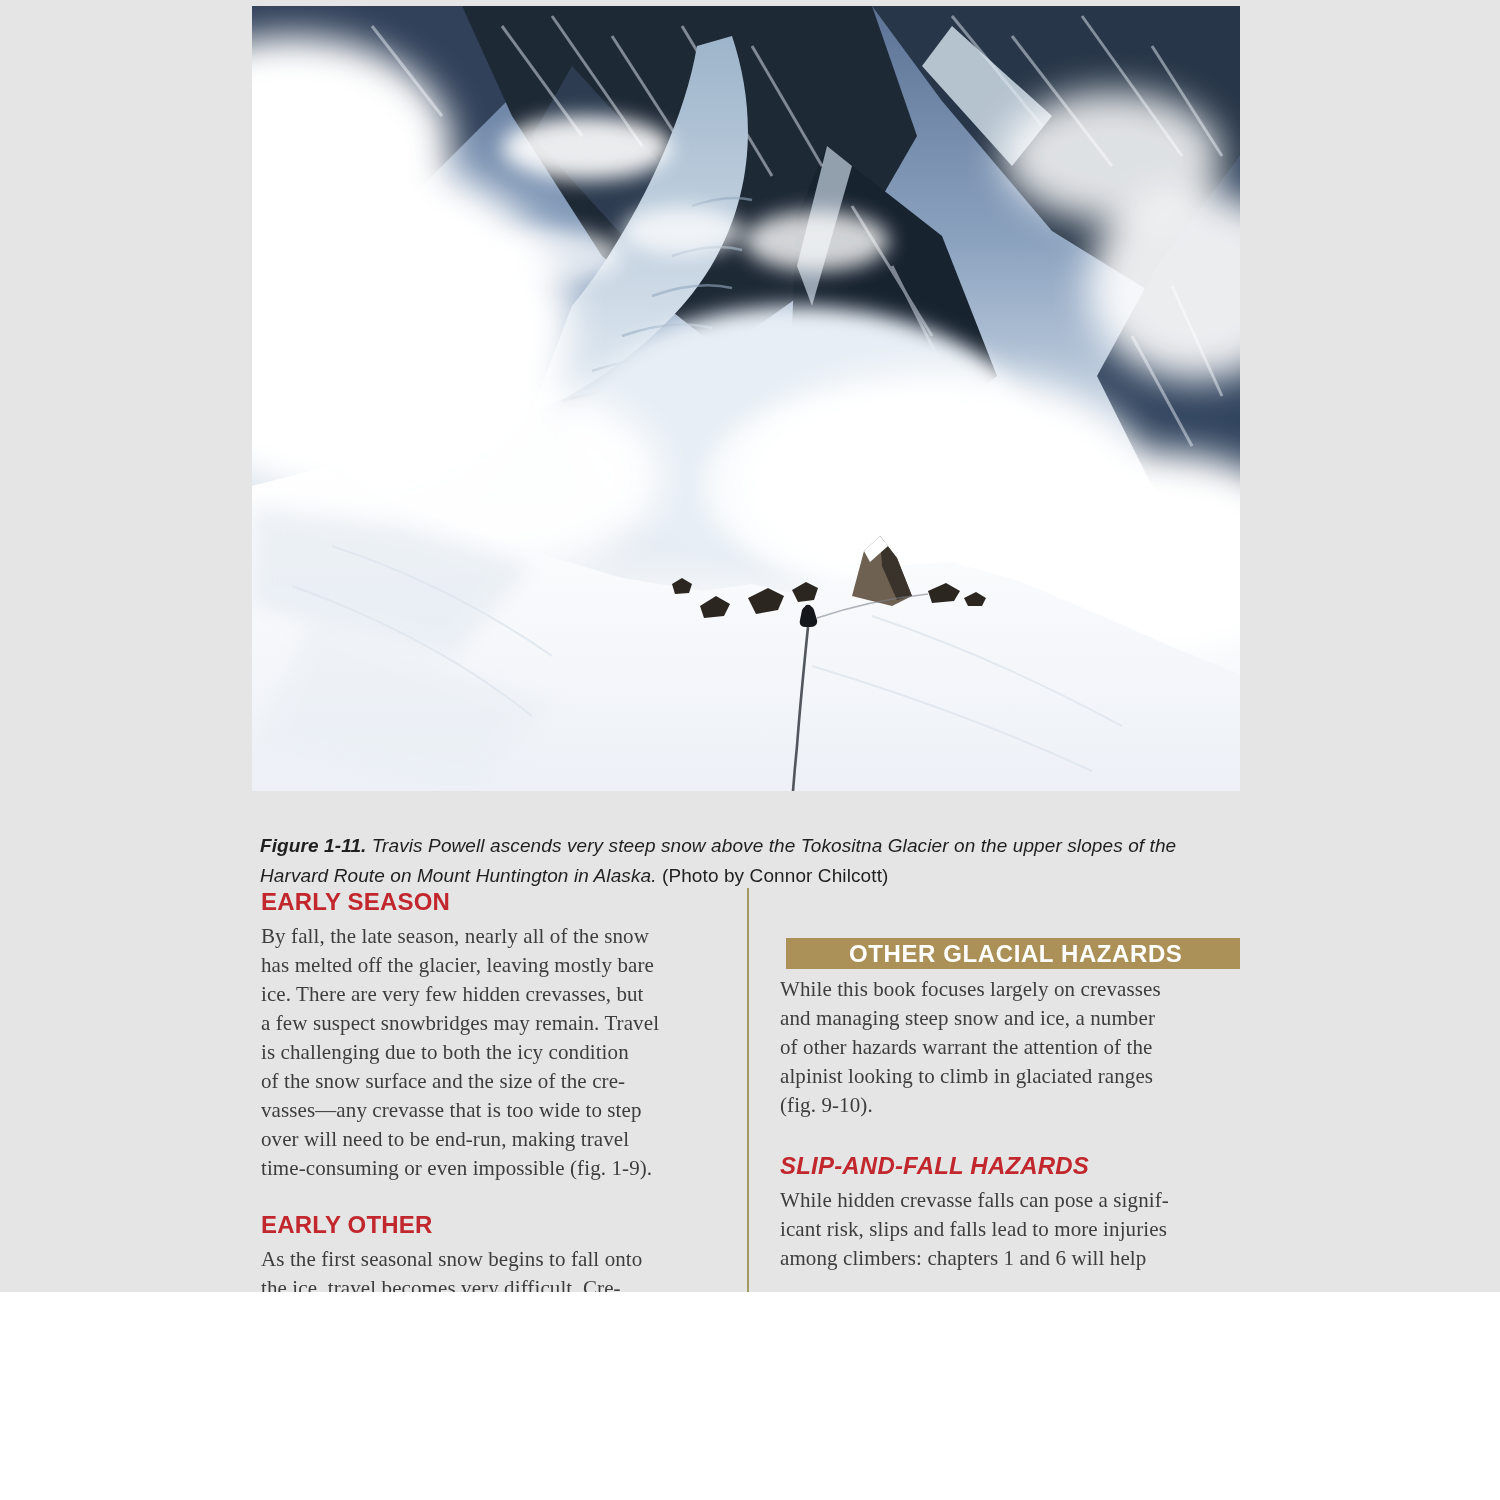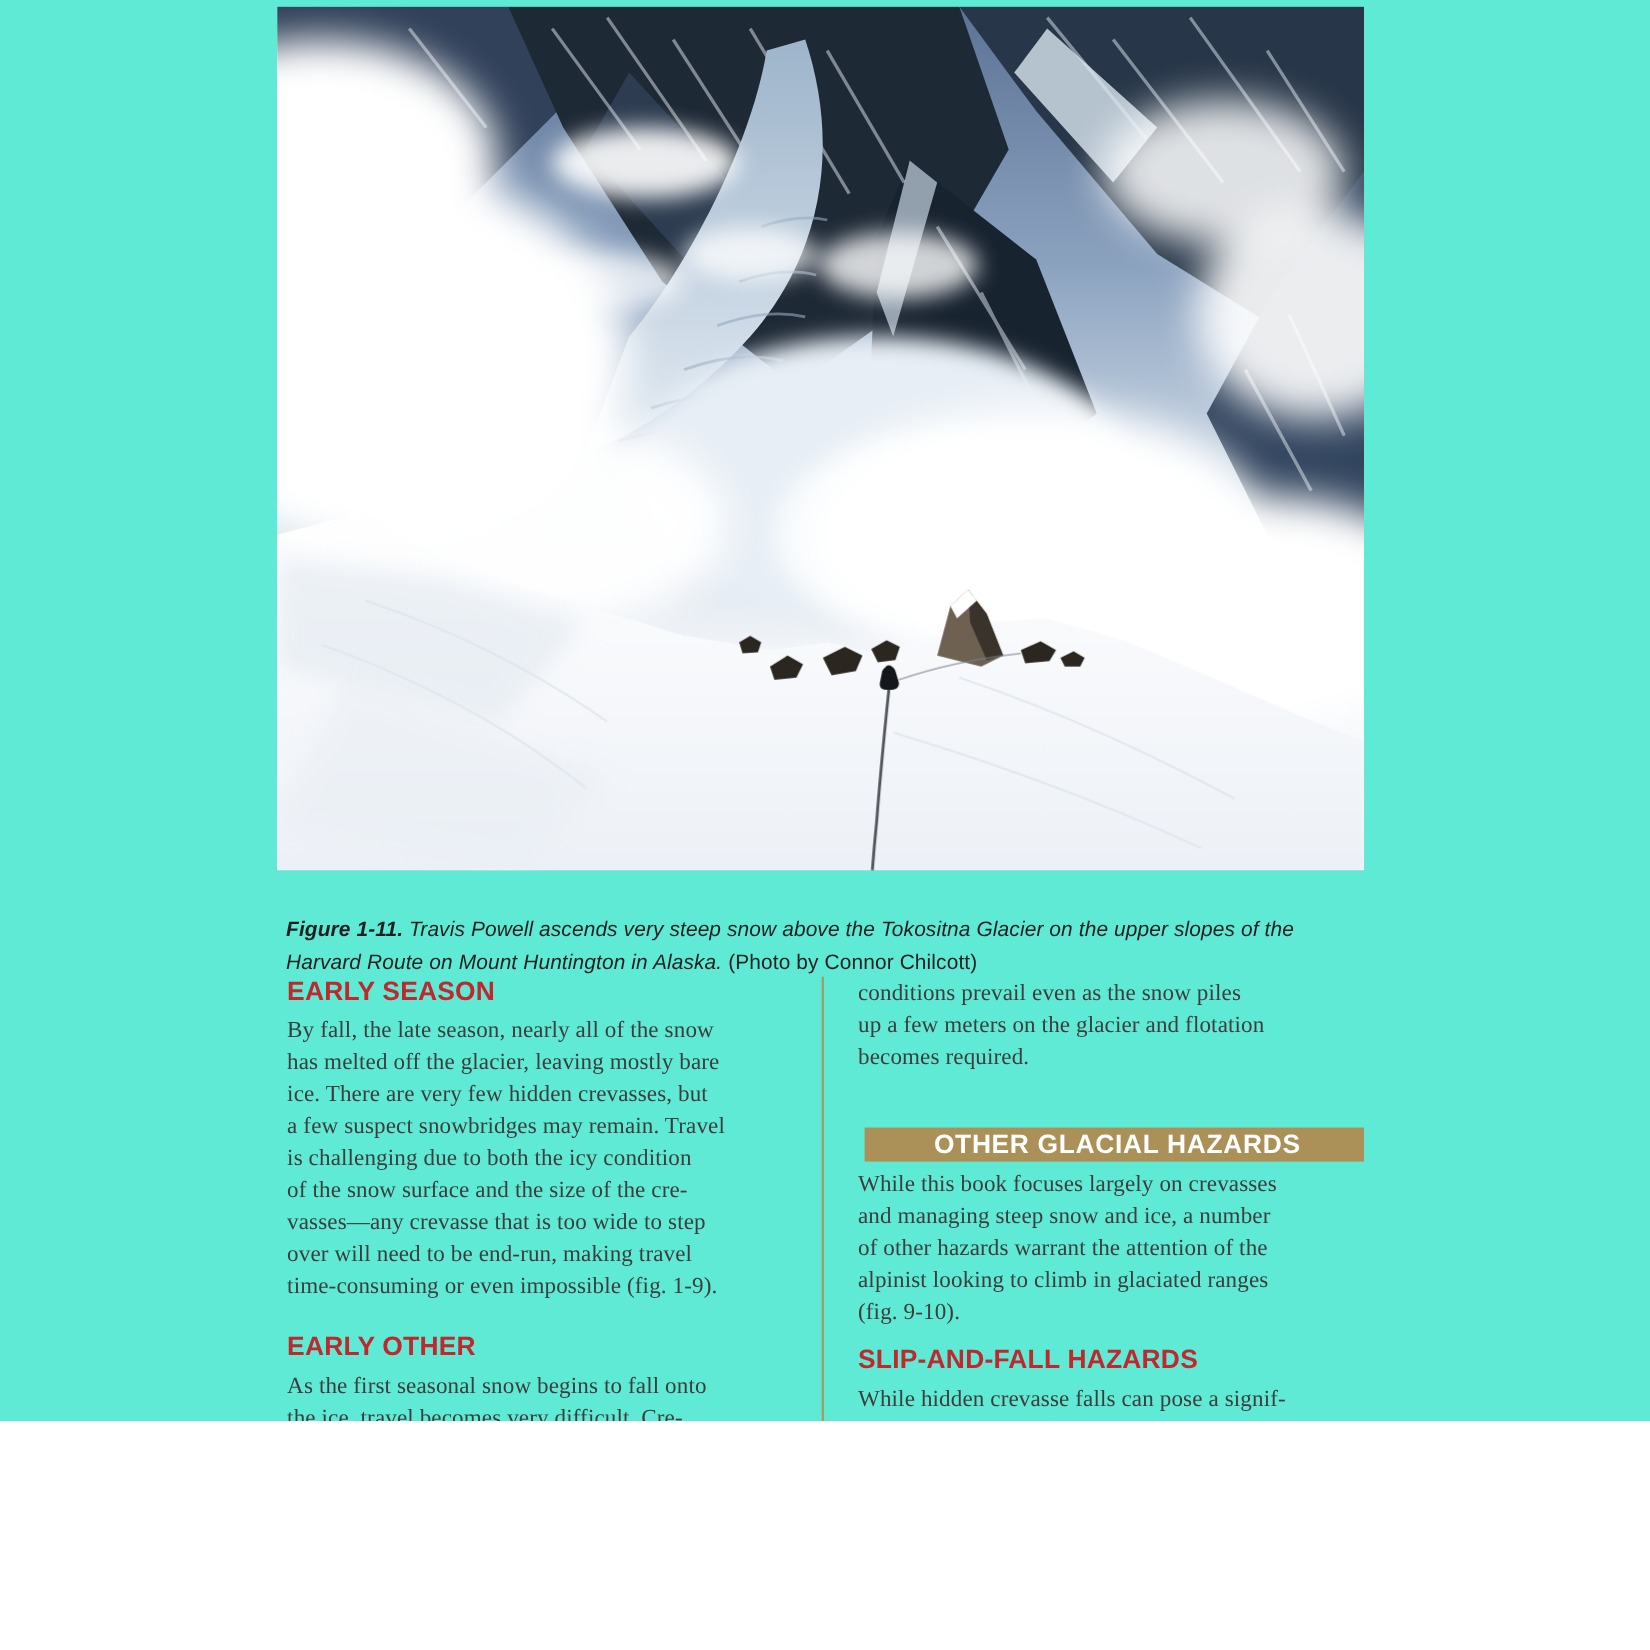--- a/index.html
+++ b/index.html
@@ -1,17 +1,17 @@
 <!DOCTYPE html>
 <html><head>
 <meta charset="utf-8">
 <style>
   html,body{margin:0;padding:0;background:#ffffff;}
   .page{
-    position:relative;width:1500px;height:1292px;background:#5eead4;
+    position:relative;width:1500px;height:1292px;background:#e5e5e5;
     font-family:"Liberation Sans",sans-serif;overflow:hidden;
   }
   .photo{
     position:absolute;left:252px;top:6px;width:988px;height:785px;overflow:hidden;
   }
   .photo svg{display:block;width:100%;height:100%;}
   .caption{
     position:absolute;left:260px;top:831px;width:965px;margin:0;
     font:italic 19px/30px "Liberation Sans",sans-serif;color:#1f1f1f;
     white-space:pre;letter-spacing:.1px;
@@ -19,21 +19,21 @@
   .cap-label{font-weight:bold;font-style:italic;}
   .cap-credit{font-style:normal;}
   .col{position:absolute;top:888px;}
   .col-left{left:261px;width:470px;}
   .col-right{left:780px;width:462px;}
   .col h3{
     margin:0;font:bold 24px/28px "Liberation Sans",sans-serif;
     color:#c1272d;letter-spacing:.2px;
   }
   .col h3.gap-top{margin-top:28px;}
-  .col h3.gap-top2{margin-top:16px;}
+  .col h3.gap-top2{margin-top:32px;font-style:italic;}
   .col p{
     margin:6px 0 0 0;font:400 21px/29px "Liberation Serif",serif;
     color:#3d3d3d;white-space:pre;letter-spacing:.1px;
   }
   .col p.first{margin-top:0;}
   .banner{
     margin:50px 0 0 6px;width:428px;height:31px;padding-left:26px;
     background:#ab9157;
   }
   .banner span{
@@ -184,23 +184,20 @@
     <h3 class="gap-top">EARLY OTHER</h3>
     <p class="body">As the first seasonal snow begins to fall onto
 the ice, travel becomes very difficult. Cre-
 vasses become covered by very thin bridges of
 recently fallen, very weak snow. Early winter</p>
   </div>
 
   <div class="divider"></div>
 
   <div class="col col-right">
-    <p class="body first">conditions prevail even as the snow piles
-up a few meters on the glacier and flotation
-becomes required.</p>
     <div class="banner">
       <span>OTHER GLACIAL HAZARDS</span>
     </div>
     <p class="body">While this book focuses largely on crevasses
 and managing steep snow and ice, a number
 of other hazards warrant the attention of the
 alpinist looking to climb in glaciated ranges
 (fig. 9-10).</p>
     <h3 class="gap-top2">SLIP-AND-FALL HAZARDS</h3>
     <p class="body">While hidden crevasse falls can pose a signif-

